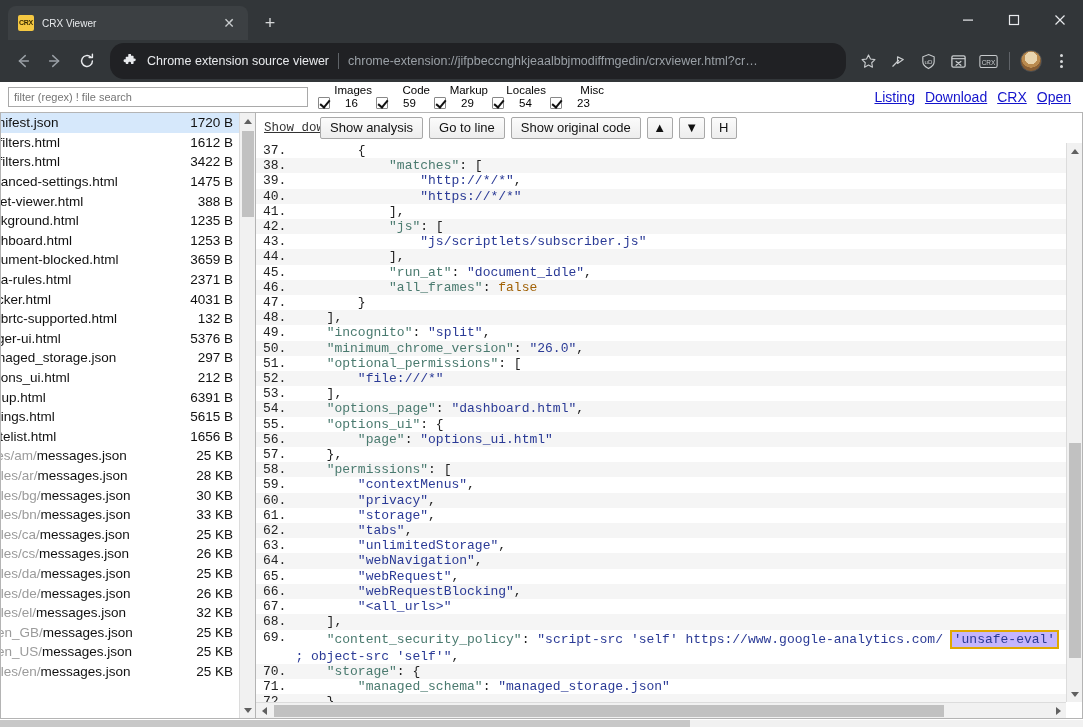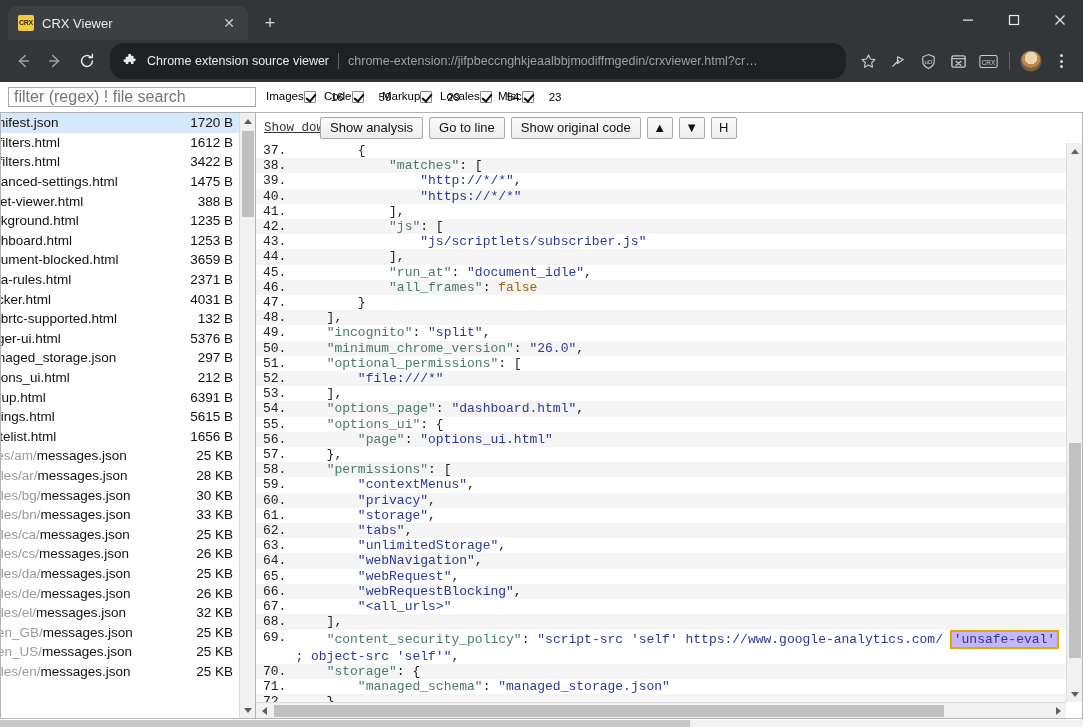--- a/index.html
+++ b/index.html
@@ -21,21 +21,21 @@
   .tab {
     width: 240px; height: 34px; background:#3c4043; border-radius: 8px 8px 0 0;
     display:flex; align-items:center; padding: 0 10px; gap:8px; position:relative;
   }
   .tab-favicon {
     width:16px; height:16px; background:#f5c842; border-radius:2px;
     font-size:7px; line-height:16px; text-align:center; color:#3a2d00;
     font-family:"Liberation Sans", sans-serif; font-weight:bold; letter-spacing:-0.3px;
     flex:0 0 16px;
   }
-  .tab-title { flex:1; color:#e8eaed; font-size:13px; white-space:nowrap; overflow:hidden; text-overflow:ellipsis; }
+  .tab-title { flex:1; color:#e8eaed; font-size:10px; white-space:nowrap; overflow:hidden; text-overflow:ellipsis; }
   .tab-close { width:18px; height:18px; color:#c9ccce; font-size:14px; line-height:18px; text-align:center; border-radius:50%; flex:0 0 18px; }
   .newtab { width:28px; height:28px; color:#d5d7d9; font-size:18px; line-height:28px; text-align:center; margin-left:8px; margin-bottom:3px; }
   .wincontrols { position:absolute; right:0; top:0; height:40px; display:flex; }
   .wc { width:46px; height:40px; display:flex; align-items:center; justify-content:center; color:#e8eaed; }
   .wc svg { display:block; }
 
   .toolbar {
     height: 42px; background:#323639; display:flex; align-items:center;
     padding: 0 8px; gap: 2px; flex: 0 0 42px;
   }
@@ -61,26 +61,26 @@
 
   
   #page { flex:1; background:#fff; position:relative; overflow:hidden; display:flex; flex-direction:column; }
 
   .apptop {
     height:30px; flex:0 0 30px; display:flex; align-items:center;
     background:#fff; padding:0 4px 0 4px; gap:0;
     border-bottom:1px solid #fff;
   }
   .filterbox {
-    width: 248px; height:20px; border:1px solid #a9a9a9; background:#fff;
-    font-size:16px; color:#777; padding: 0 5px; line-height:18px;
+    width: 300px; height:20px; border:1px solid #a9a9a9; background:#fff;
+    font-size:11px; color:#777; padding: 0 5px; line-height:18px;
     font-family:"Liberation Sans", sans-serif; margin-left:4px; margin-right:6px;
   }
   .cbgroup { display:flex; gap:0; align-items:flex-start; }
-  .cbcell { display:flex; flex-direction:row; width:58px; padding-left:4px;text-align:right; }
+  .cbcell { display:flex; flex-direction:column; width:58px; padding-left:4px;text-align:right; }
   .cbcell .cbtitle { font-size:11.5px; color:#000; line-height:12px; }
   .cbcell .cbrow { display:flex; align-items:center; gap:15px; margin-top:1px; }
   .cbcell .cbbox {
     width:12px; height:12px; border:1px solid #888; background:#fff;
     position:relative; flex:0 0 12px; border-radius:1px;
   }
   .cbcell .cbbox::after {
     content:""; position:absolute; left:3px; top:0px; width:4px; height:8px;
     border:solid #111; border-width:0 2px 2px 0; transform:rotate(40deg);
   }
@@ -310,20 +310,26 @@
               <div class="cbnum">54</div>
             </div>
           </div>
           <div class="cbcell">
             <div class="cbtitle">Misc</div>
             <div class="cbrow">
               <div class="cbbox"></div>
               <div class="cbnum">23</div>
             </div>
           </div>
+        </div>
+      <div class="applinks">
+          <a href="#">Listing</a>
+          <a href="#">Download</a>
+          <a href="#">CRX</a>
+          <a href="#">Open</a>
         </div>
     </div>
 
     <div class="body-split">
 
       <div class="filelist">
         <div class="fl-inner">
             <div class="fl-row sel">
               <div class="fl-name"><span>manifest.json</span></div>
               <div class="fl-size">1720 B</div>

